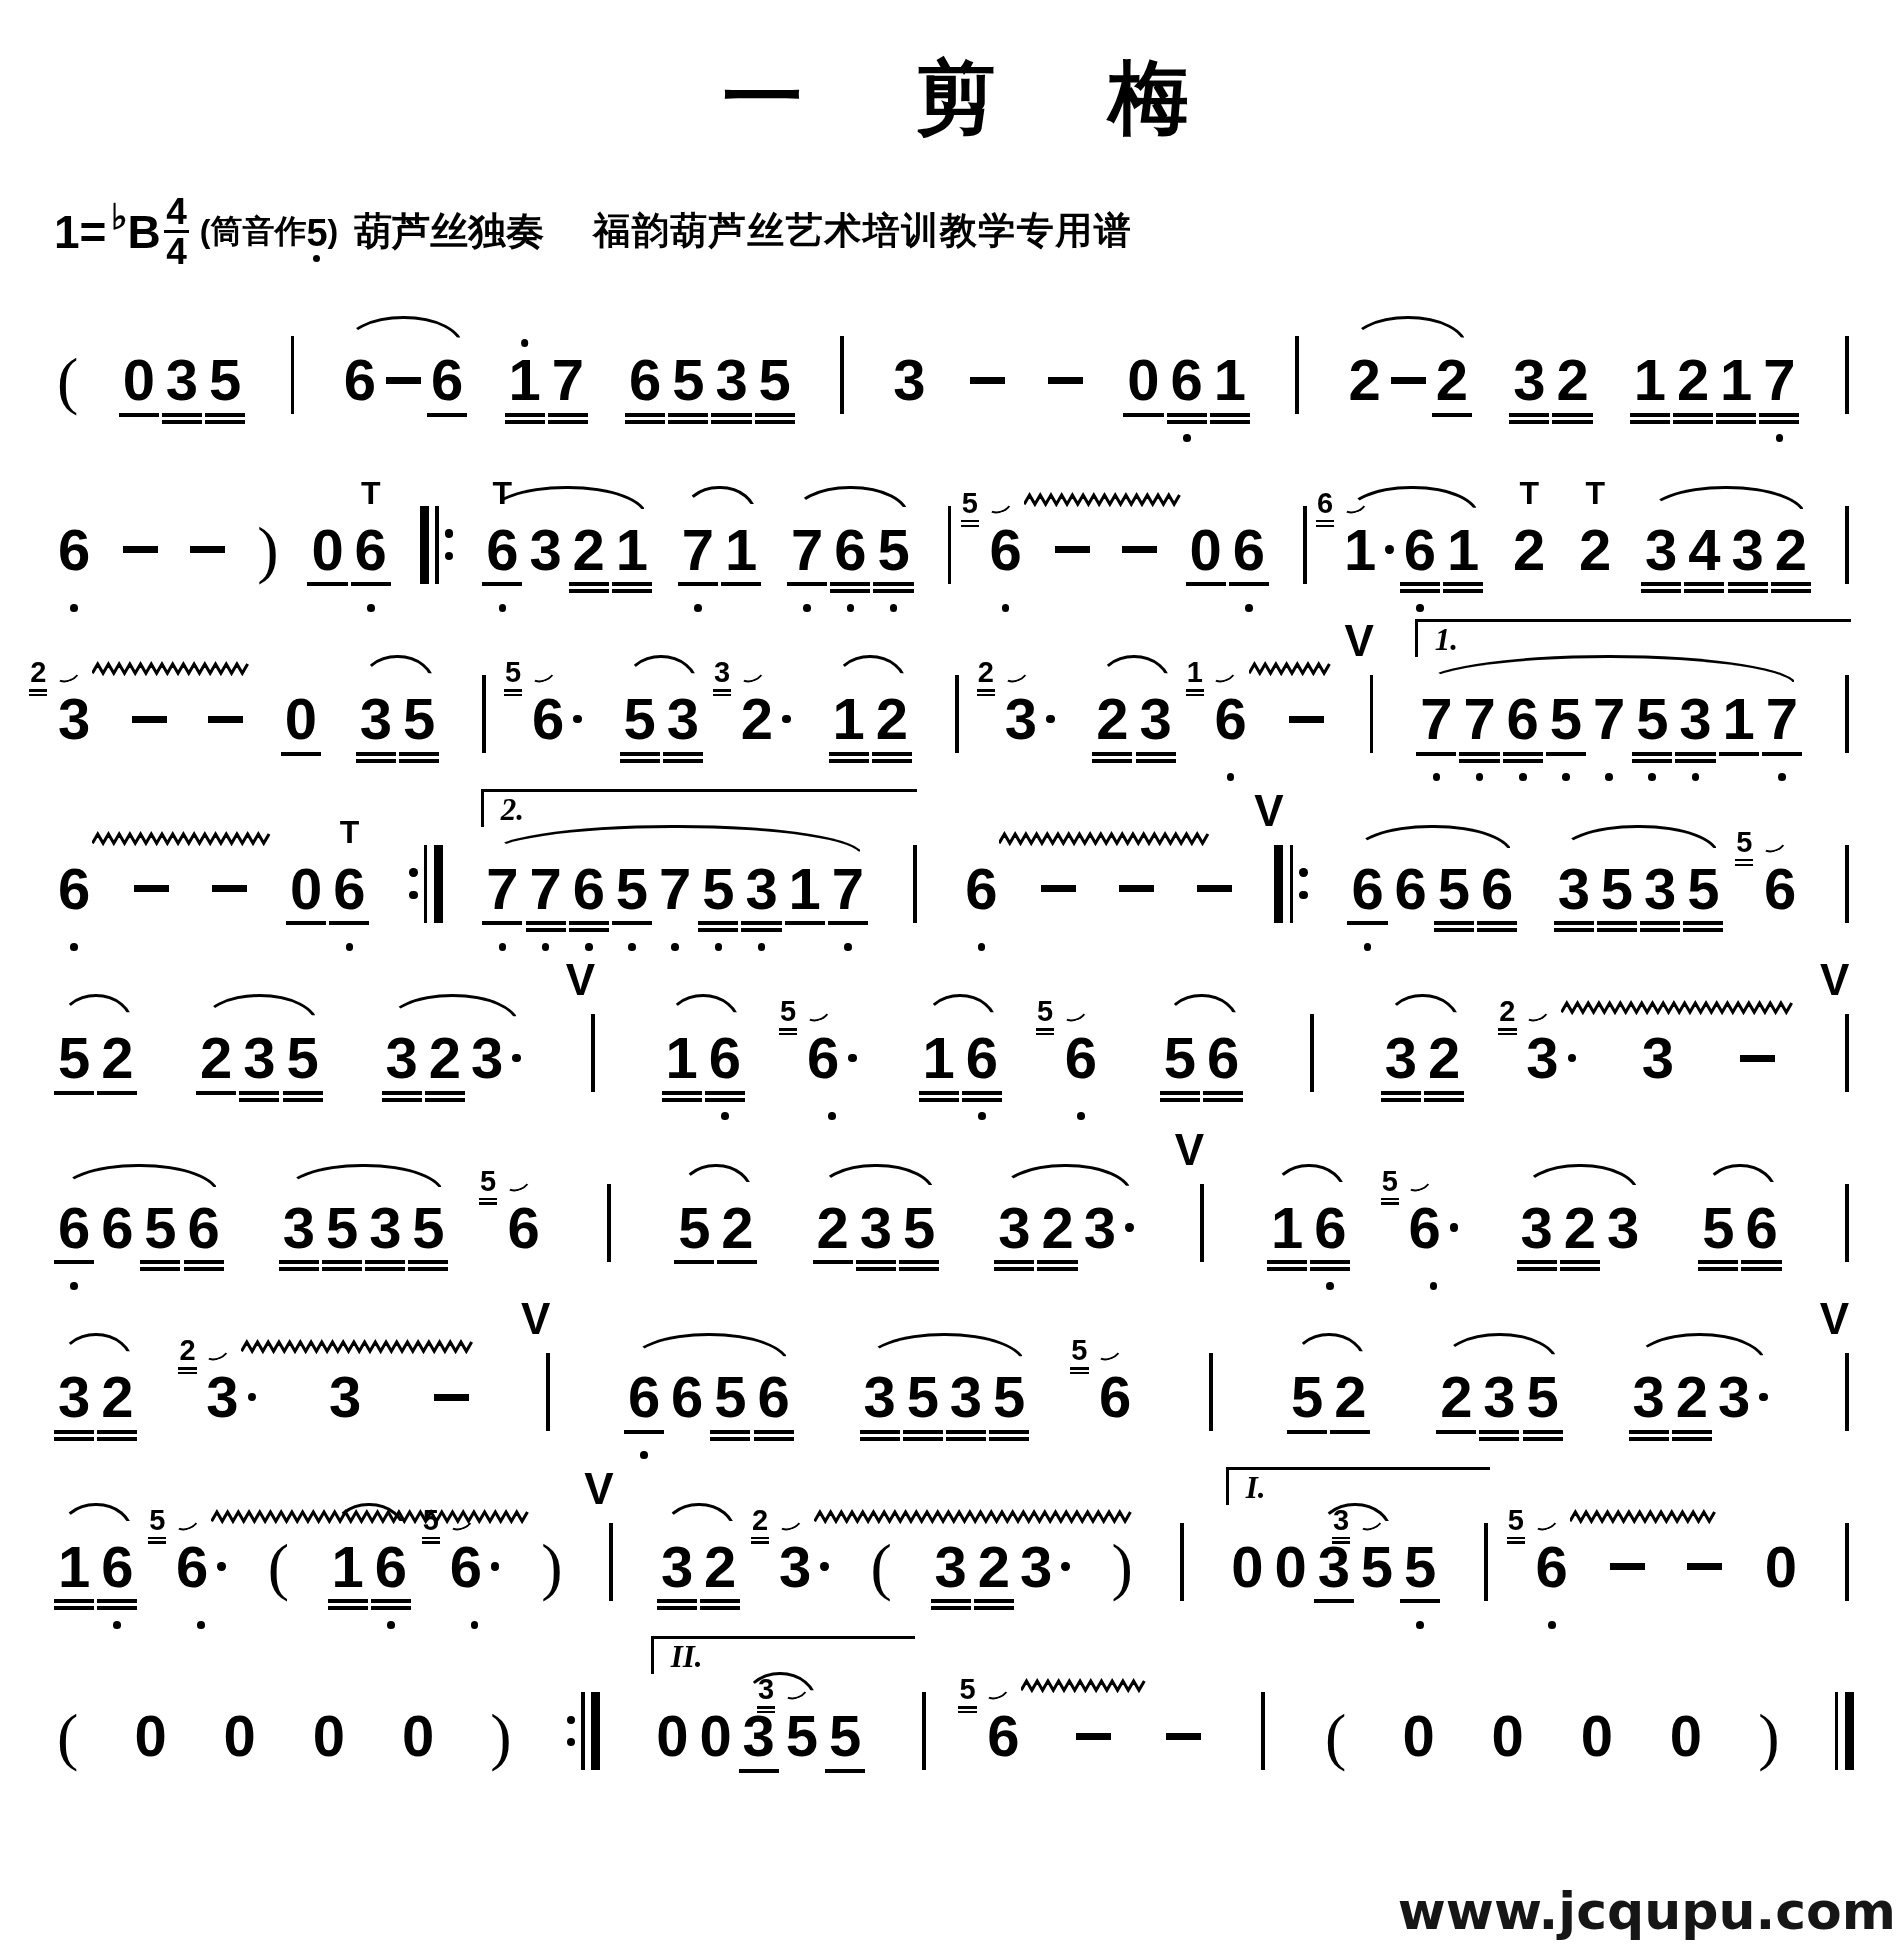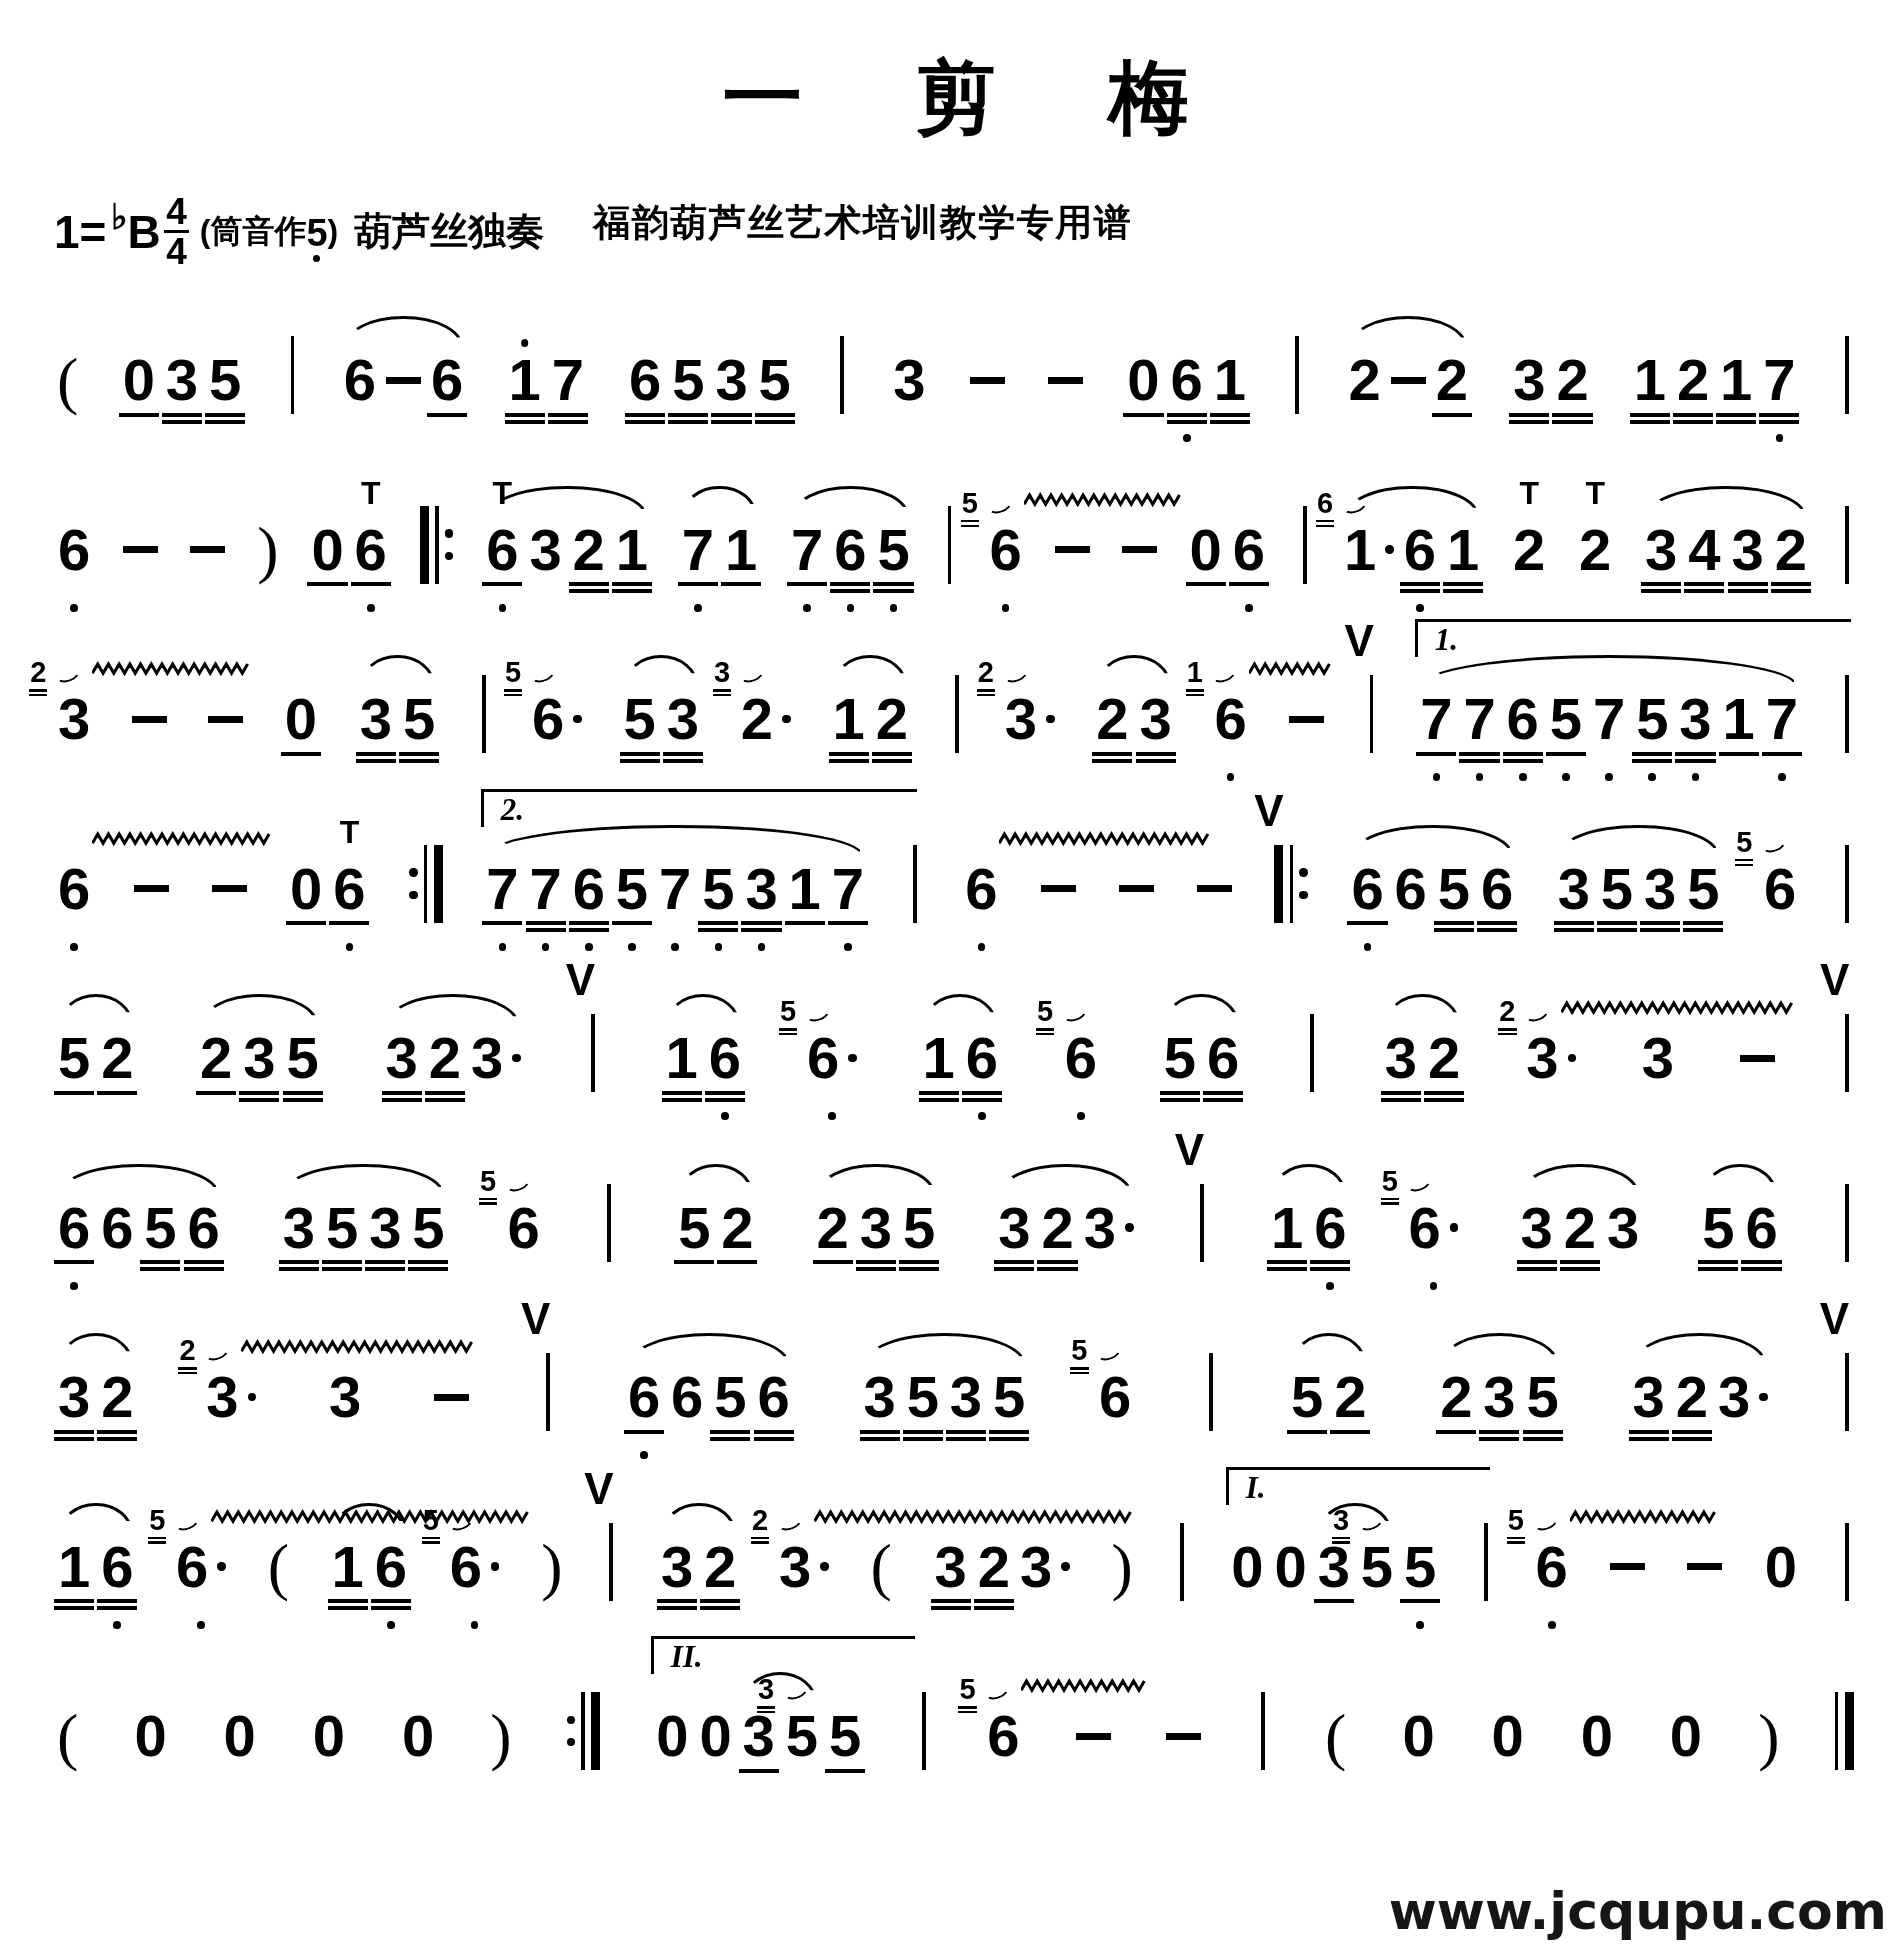--- a/index.html
+++ b/index.html
@@ -13,21 +13,21 @@
   .hdr-left{display:flex;align-items:center;white-space:nowrap;font-weight:bold;}
   .keysig{font-size:46px;font-weight:bold;}
   .flat{font-size:35px;position:relative;top:-15.3px;margin-left:4.6px;}
   .frac{display:inline-flex;flex-direction:column;align-items:center;margin:0 10.7px 0 3.1px;font-size:37px;line-height:1.02;font-weight:bold;}
   .ftop{border-bottom:3.8px solid #000;padding:0 2.3px;}
   .tuning{font-size:32px;font-weight:bold;}
   .tnote{display:inline-flex;flex-direction:column;align-items:center;position:relative;top:6.1px;}
   .tn{font-size:38px;font-weight:bold;line-height:1;}
   .nd{width:7px;height:7px;border-radius:50%;background:#000;margin-top:2.3px;}
   .ensemble{font-size:38px;font-weight:bold;margin-left:16px;}
-  .hdr-center{font-size:37px;font-weight:bold;margin-left:49px;margin-top:5px;letter-spacing:1.5px;}
+  .hdr-center{font-size:37px;font-weight:bold;margin-left:49px;margin-top:13px;letter-spacing:1.5px;}
   .hdr-right{margin-left:auto;text-align:right;font-size:38px;line-height:1.58;white-space:nowrap;}
   .tempo{font-size:38px;font-weight:bold;margin-top:6.1px;}
 
   
   .score{margin-top:34px;display:flex;flex-direction:column;}
   .system{display:flex;justify-content:space-between;align-items:flex-start;margin-bottom:31px;padding:0 3.1px;}
   .grp{display:flex;gap:9.2px;position:relative;margin-top:46px;}
   .grp .grp{margin-top:0;}
   .tok{display:flex;flex-direction:column;align-items:center;position:relative;min-width:34px;}
   .ptok{min-width:20px;} .bartok{min-width:14px;}
@@ -53,21 +53,21 @@
   .gcur{position:absolute;top:-26px;left:-3.1px;width:21.5px;height:14px;border:2.3px solid transparent;
         border-bottom-color:#000;border-radius:50%;transform:rotate(-18deg);}
   .trill{position:absolute;top:-29px;left:35px;height:15.3px;pointer-events:none;}
   .annT{position:absolute;top:-44px;left:50%;transform:translateX(-50%);font-size:32px;font-weight:bold;line-height:1;}
   .annV{position:absolute;top:-71px;left:-20px;font-size:44px;font-weight:bold;line-height:1;}
   .bar{display:flex;align-items:center;gap:6.1px;height:78px;align-self:center;margin-top:-10px;}
   .bl{width:3.8px;height:78px;background:#000;}
   .blthick{width:9.2px;height:78px;background:#000;}
   .bdots{display:flex;flex-direction:column;gap:14px;}
   .bdot{width:8.4px;height:8.4px;background:#000;border-radius:50%;}
-  .watermark{position:absolute;right:14px;bottom:6.1px;font-size:52px;font-weight:bold;color:#161616;
+  .watermark{position:absolute;right:5px;bottom:6.1px;font-size:52px;font-weight:bold;color:#161616;
              font-family:"DejaVu Sans",sans-serif;}
 </style>
 </head>
 <body>
 
 <div class="page">
 
   <div class="title">
     <span>一</span>
     <span>剪</span>

